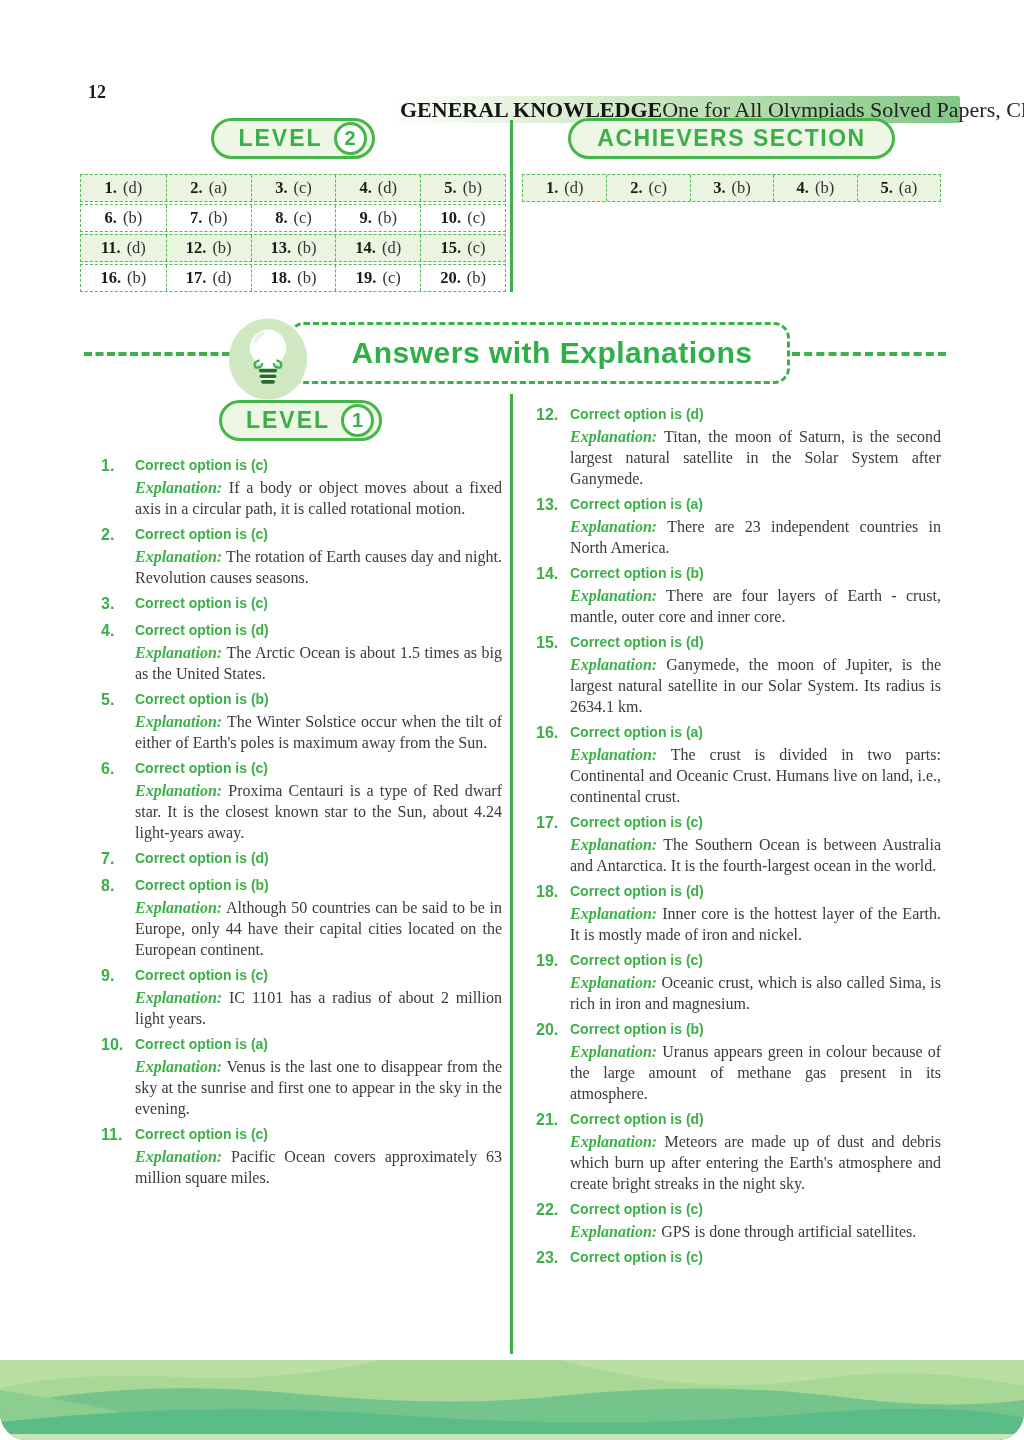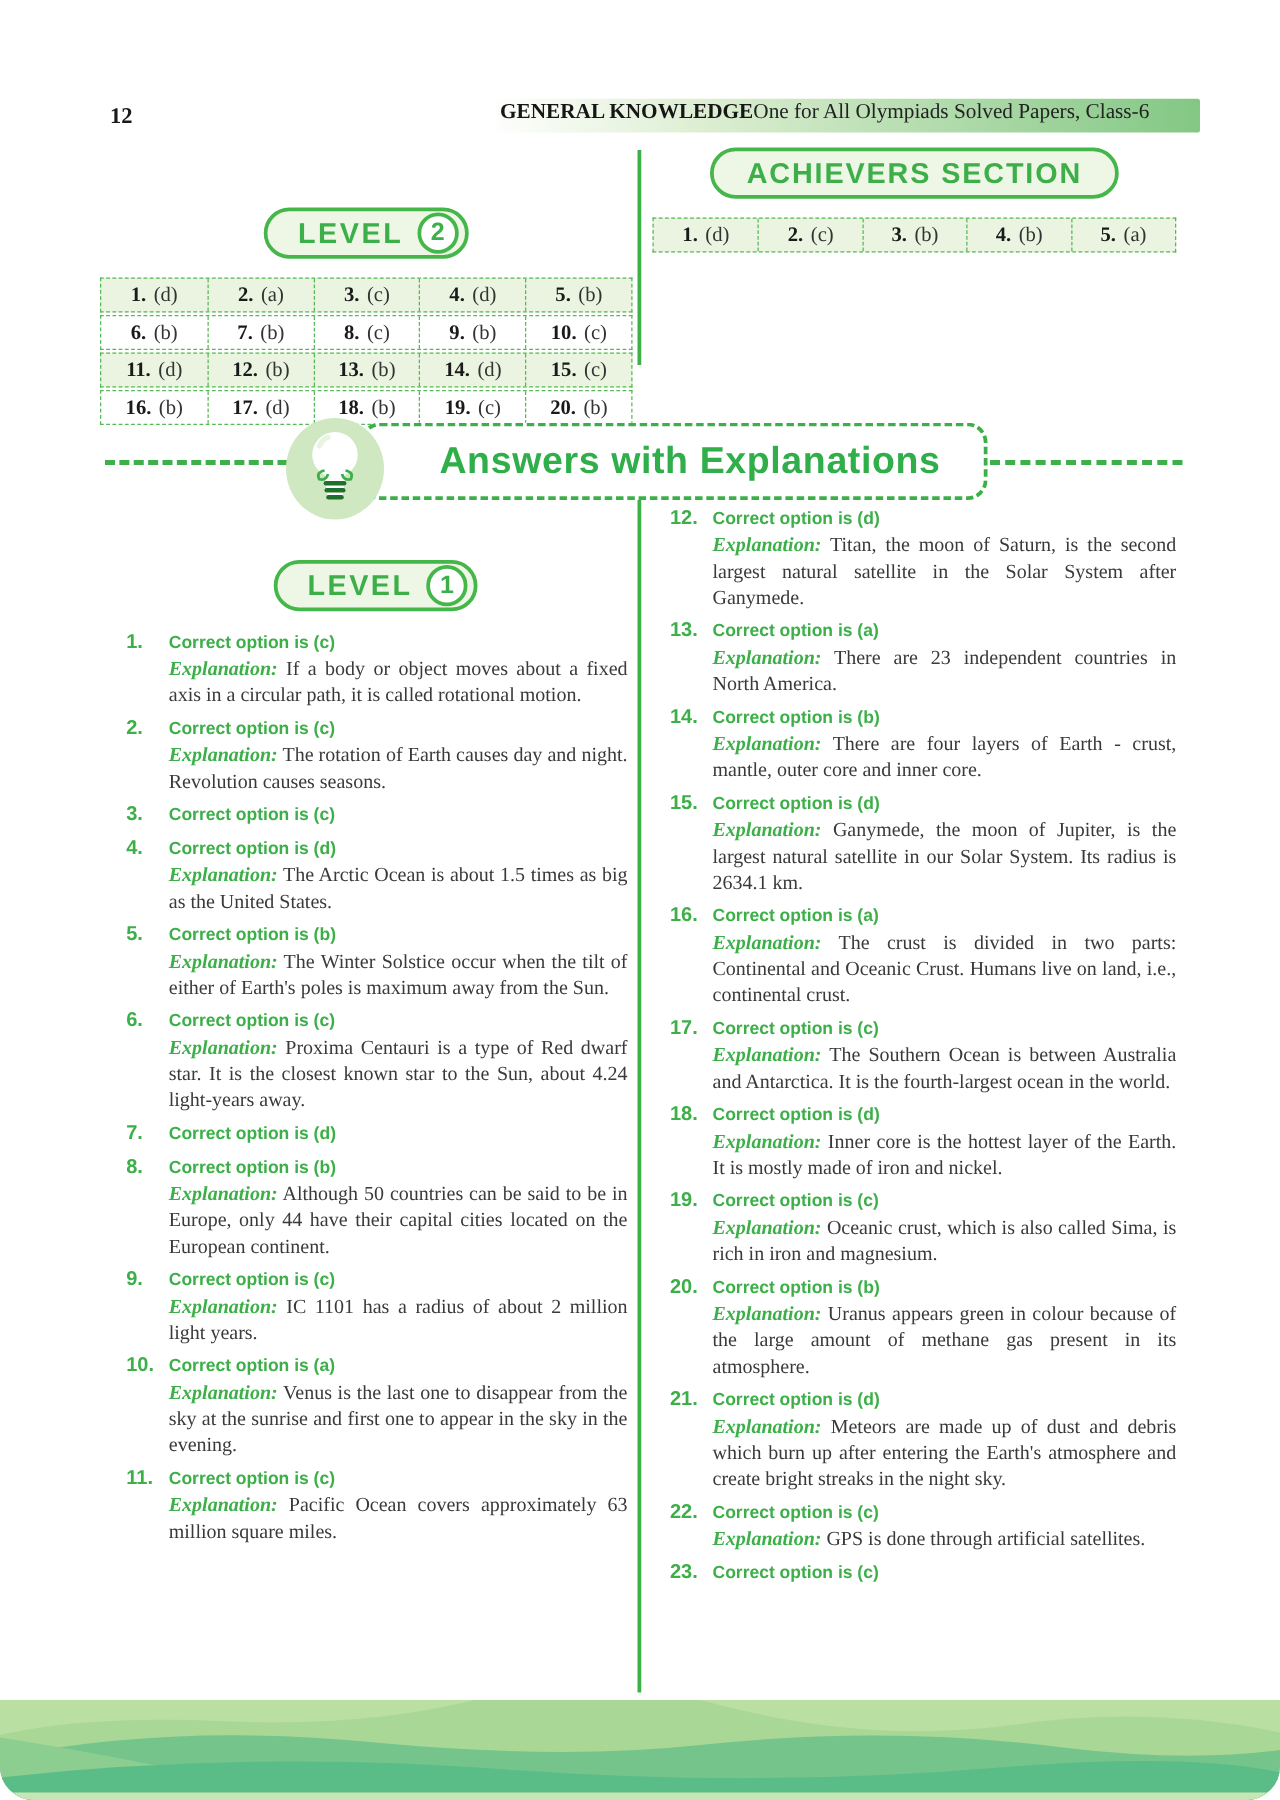--- a/index.html
+++ b/index.html
@@ -9,35 +9,35 @@
     background:#ffffff; overflow:hidden;
     font-family:"Liberation Serif", serif; color:#3a3a3a;border-radius:27px;
   }
 
   
   .page-num {
     position:absolute; left:88px; top:82px;
     font-size:18px; font-weight:bold; color:#1a1a1a;
   }
   .header-bar {
-    position:absolute; left:390px; top:79px; width:570px; height:27px;
-    display:flex; padding-left:10px;
+    position:absolute; left:390px; top:96px; width:570px; height:27px;
+    display:flex; align-items:center; padding-left:10px;
     background:linear-gradient(90deg, #ffffff 0%, #ddeed2 30%, #83c784 100%);
-    border-radius:2px; font-size:17px; color:#222; white-space:nowrap;
+    border-radius:2px; font-size:22px; color:#222; white-space:nowrap;
   }
   .header-bar b { color:#161616; }
 
   
   .badge {
     display:inline-flex; align-items:center; justify-content:center;
     border:3.5px solid #45b649; background:#eef6e6; border-radius:24px;
     height:41px; font-family:"Liberation Sans", sans-serif;
     color:#3daf49; font-weight:bold;
   }
-  .level-badge { padding:0 5px 0 24px; gap:11px;margin-top:48px; }
+  .level-badge { padding:0 5px 0 24px; gap:11px; }
   .badge-label { font-size:23px; letter-spacing:2px; }
   .badge-circle {
     width:33px; height:33px; border-radius:50%; border:3px solid #45b649;
     background:#ffffff; display:flex; align-items:center; justify-content:center;
     font-size:20px;
   }
   .ach-badge { padding:0 26px; font-size:23px; letter-spacing:1.5px; }
 
   
   .top-section { position:absolute; left:0; top:118px; width:1024px; height:176px; }
@@ -53,21 +53,21 @@
   }
   .ans-row.alt { background:#eaf4e1; }
   .ans-cell {
     display:flex; justify-content:center; align-items:baseline; gap:6px;
     padding:3px 0; font-size:16.5px; color:#333;
   }
   .ans-cell + .ans-cell { border-left:1.5px dashed #55b955; }
   .ans-n { font-weight:bold; color:#1a1a1a; }
 
   
-  .banner { position:absolute; left:0; top:332px; width:828px; height:72px;text-align:center; }
+  .banner { position:absolute; left:0; top:316px; width:828px; height:72px;text-align:center; }
   .dash-seg { position:absolute; top:36px; border-top:4px dashed #3db04a; }
   .dash-left  { left:84px;  width:146px; }
   .dash-right { left:792px; width:154px; }
   .banner-box {
     position:absolute; left:288px; top:6px; width:502px; height:62px; z-index:1;
     border:3.5px dashed #3daf49; border-radius:16px; background:#ffffff;
     display:flex; align-items:center; justify-content:center;
   }
   .banner-title {
     font-family:"Liberation Sans", sans-serif; font-weight:bold;

